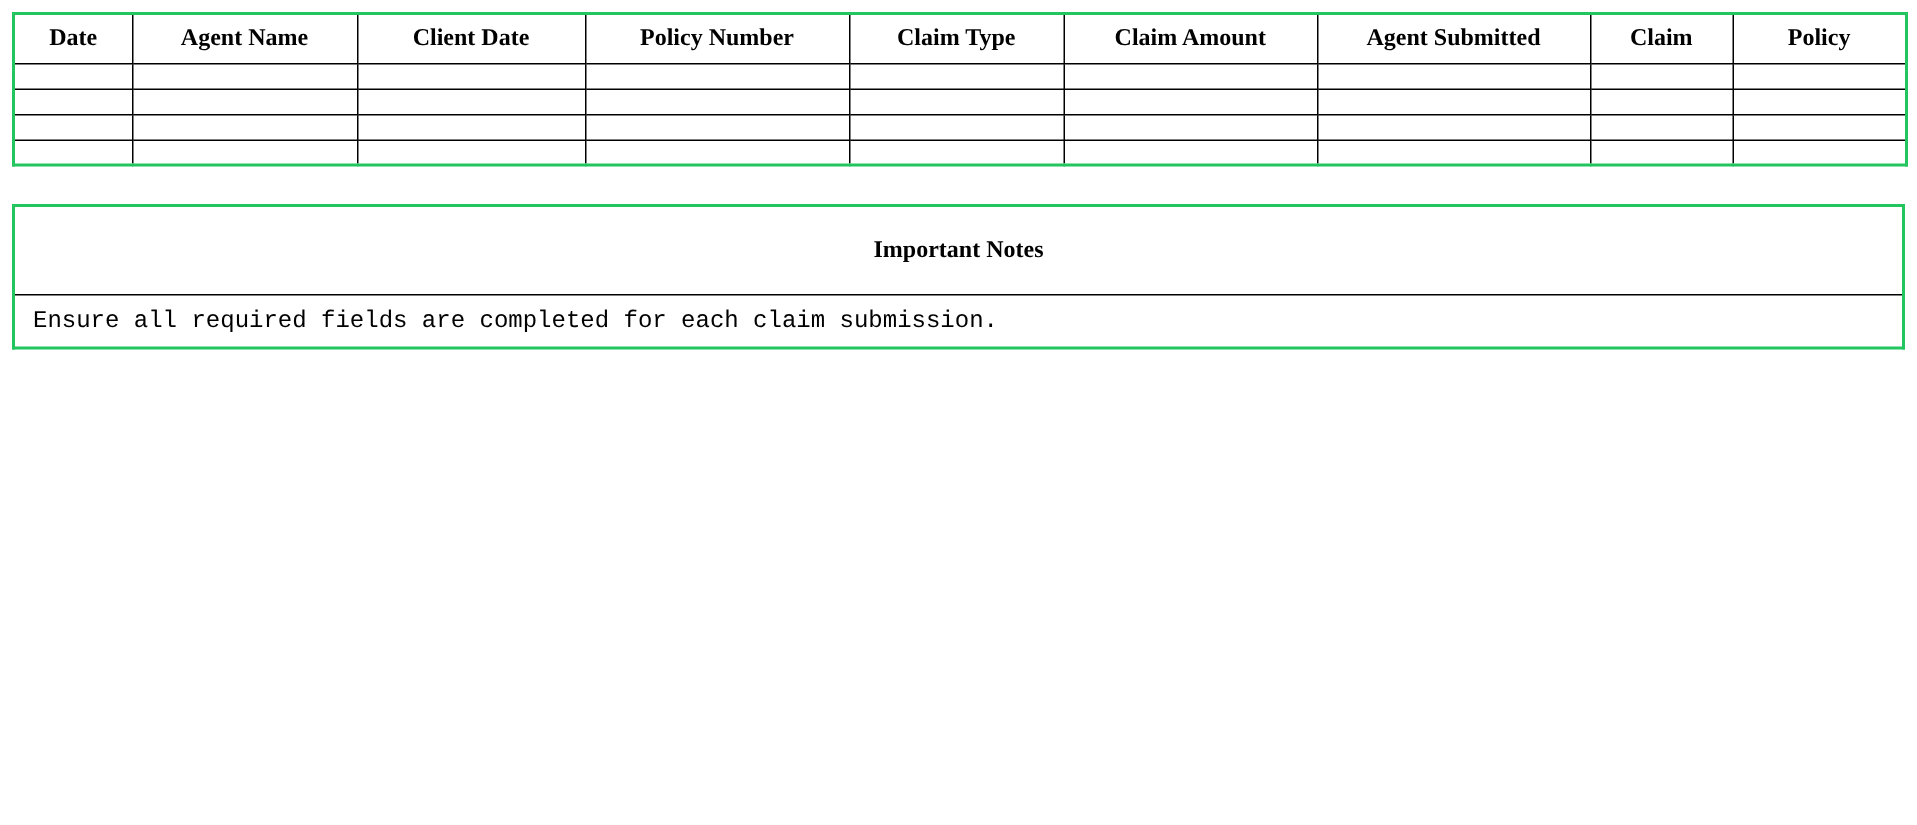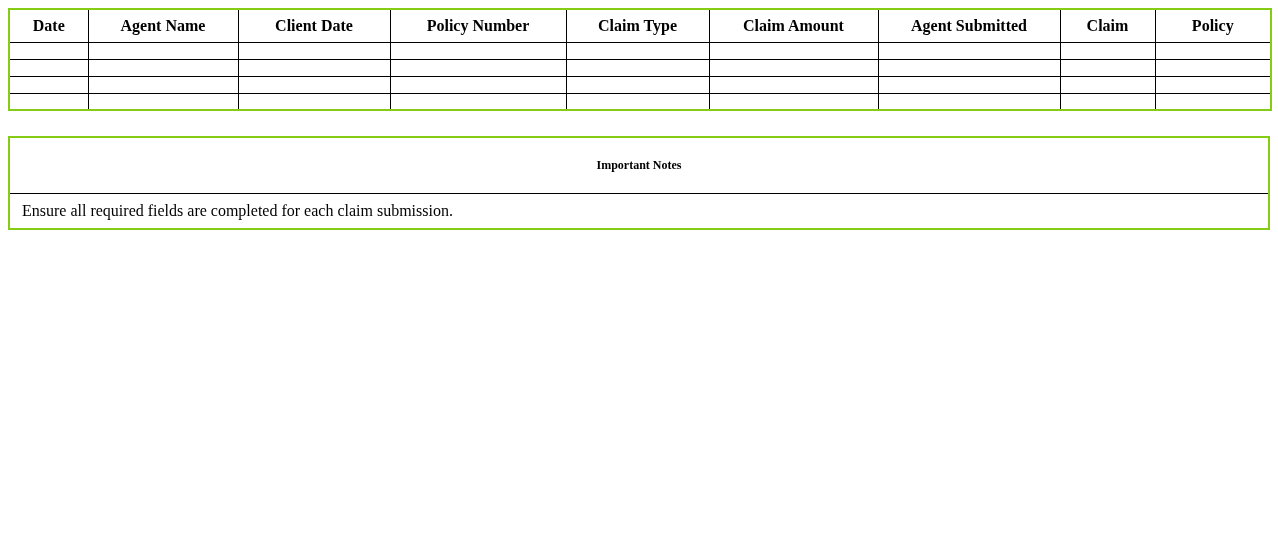--- a/index.html
+++ b/index.html
@@ -14,21 +14,21 @@
     font-family: "Liberation Serif", serif;
     color: #000000;
   }
   .page {
     padding: 8px;
   }
   table {
     border-collapse: collapse;
     table-layout: fixed;
     width: 1262px;
-    border: 2px solid #84cc16;
+    border: 2px solid #22c55e;
   }
   th, td {
     border: 1px solid #000000;
     overflow: hidden;
   }
   
   .claims-table th {
     height: 33px;
     font-size: 16px;
     font-weight: bold;
@@ -40,32 +40,33 @@
     height: 17px;
     font-size: 16px;
     padding: 0 4px;
   }
   
   .notes-table {
     margin-top: 25px;
   }
   .notes-table th {
     height: 33px;
-    font-size: 12px;
+    font-size: 16px;
     font-weight: bold;
     text-align: center;
     vertical-align: middle;
     padding: 20px 4px;
   }
   .notes-table td {
     height: 35px;
     font-size: 16px;
     text-align: left;
     vertical-align: middle;
     padding: 2px 6px 2px 12px;
+    font-family: Liberation Mono, monospace;
   }
 </style>
 </head>
 <body>
 
 <div class="page">
 
   <table class="claims-table">
     <colgroup>
       <col style="width:79px">

